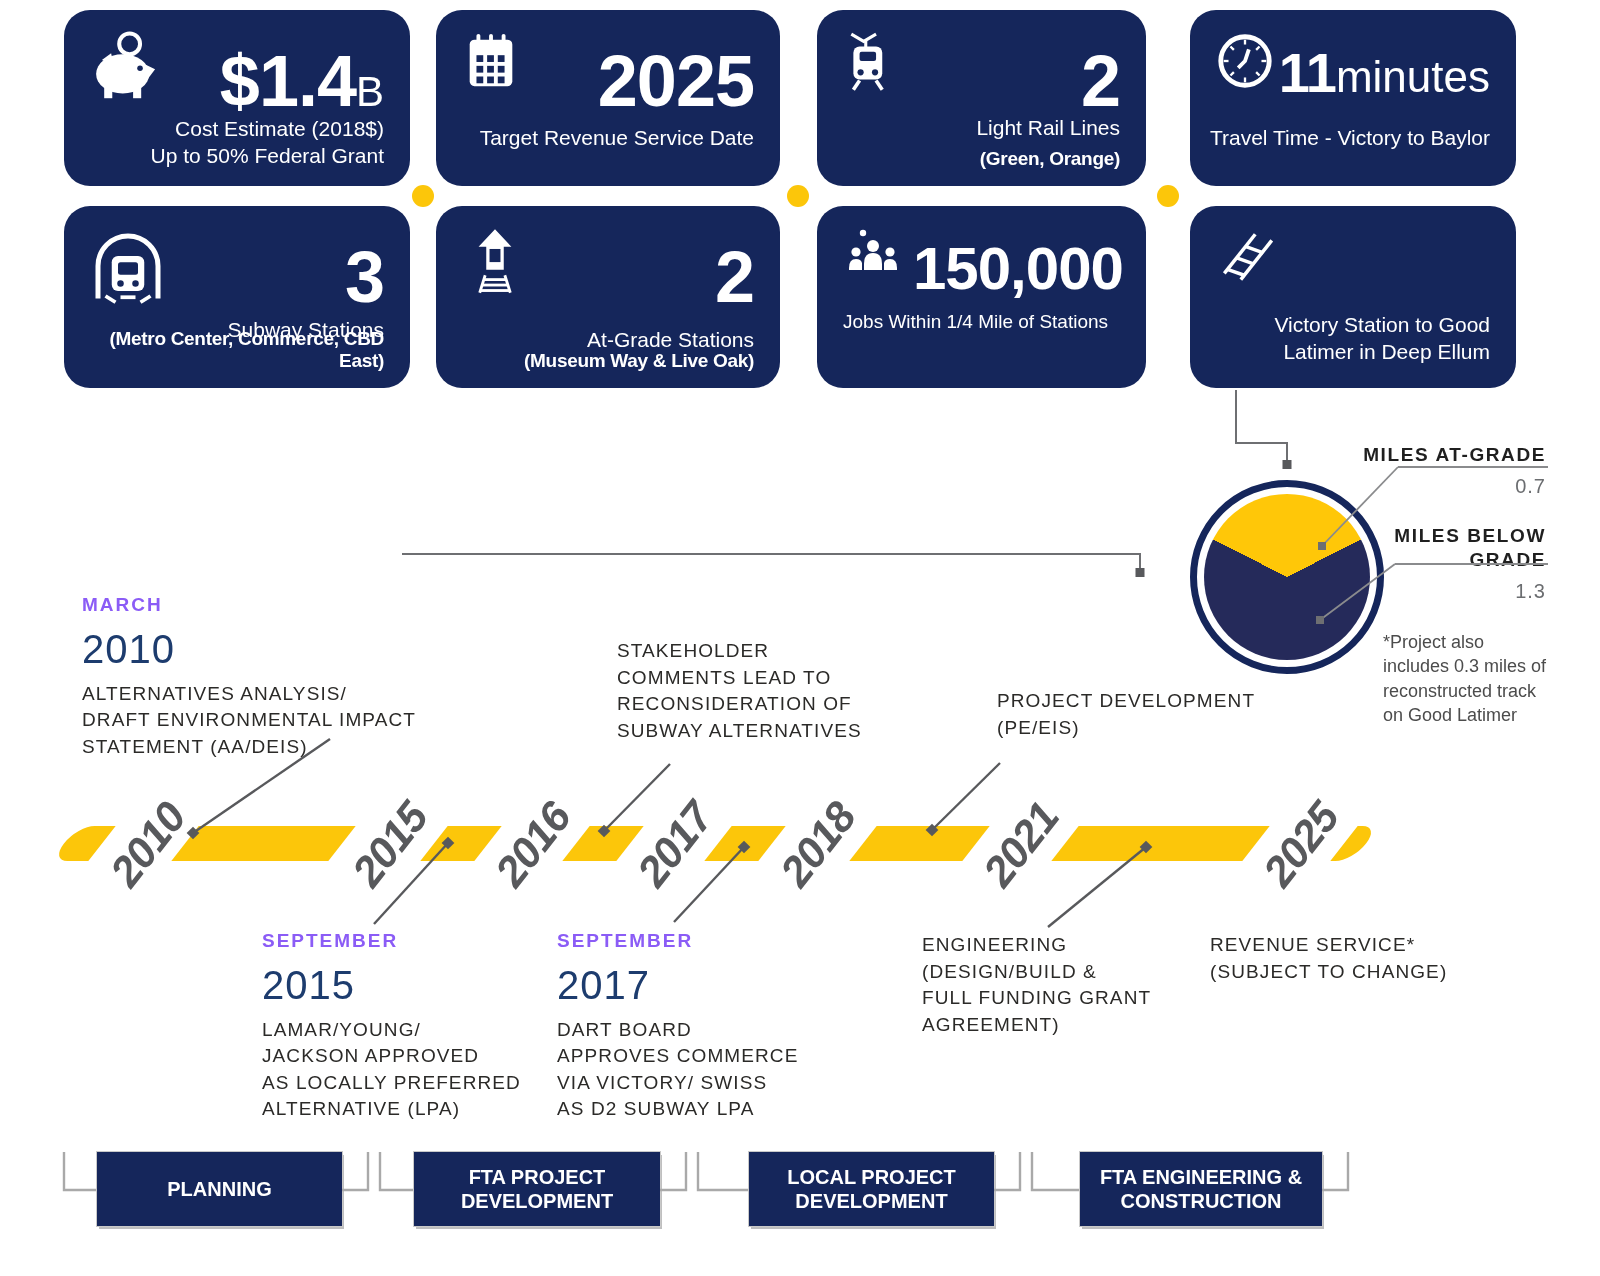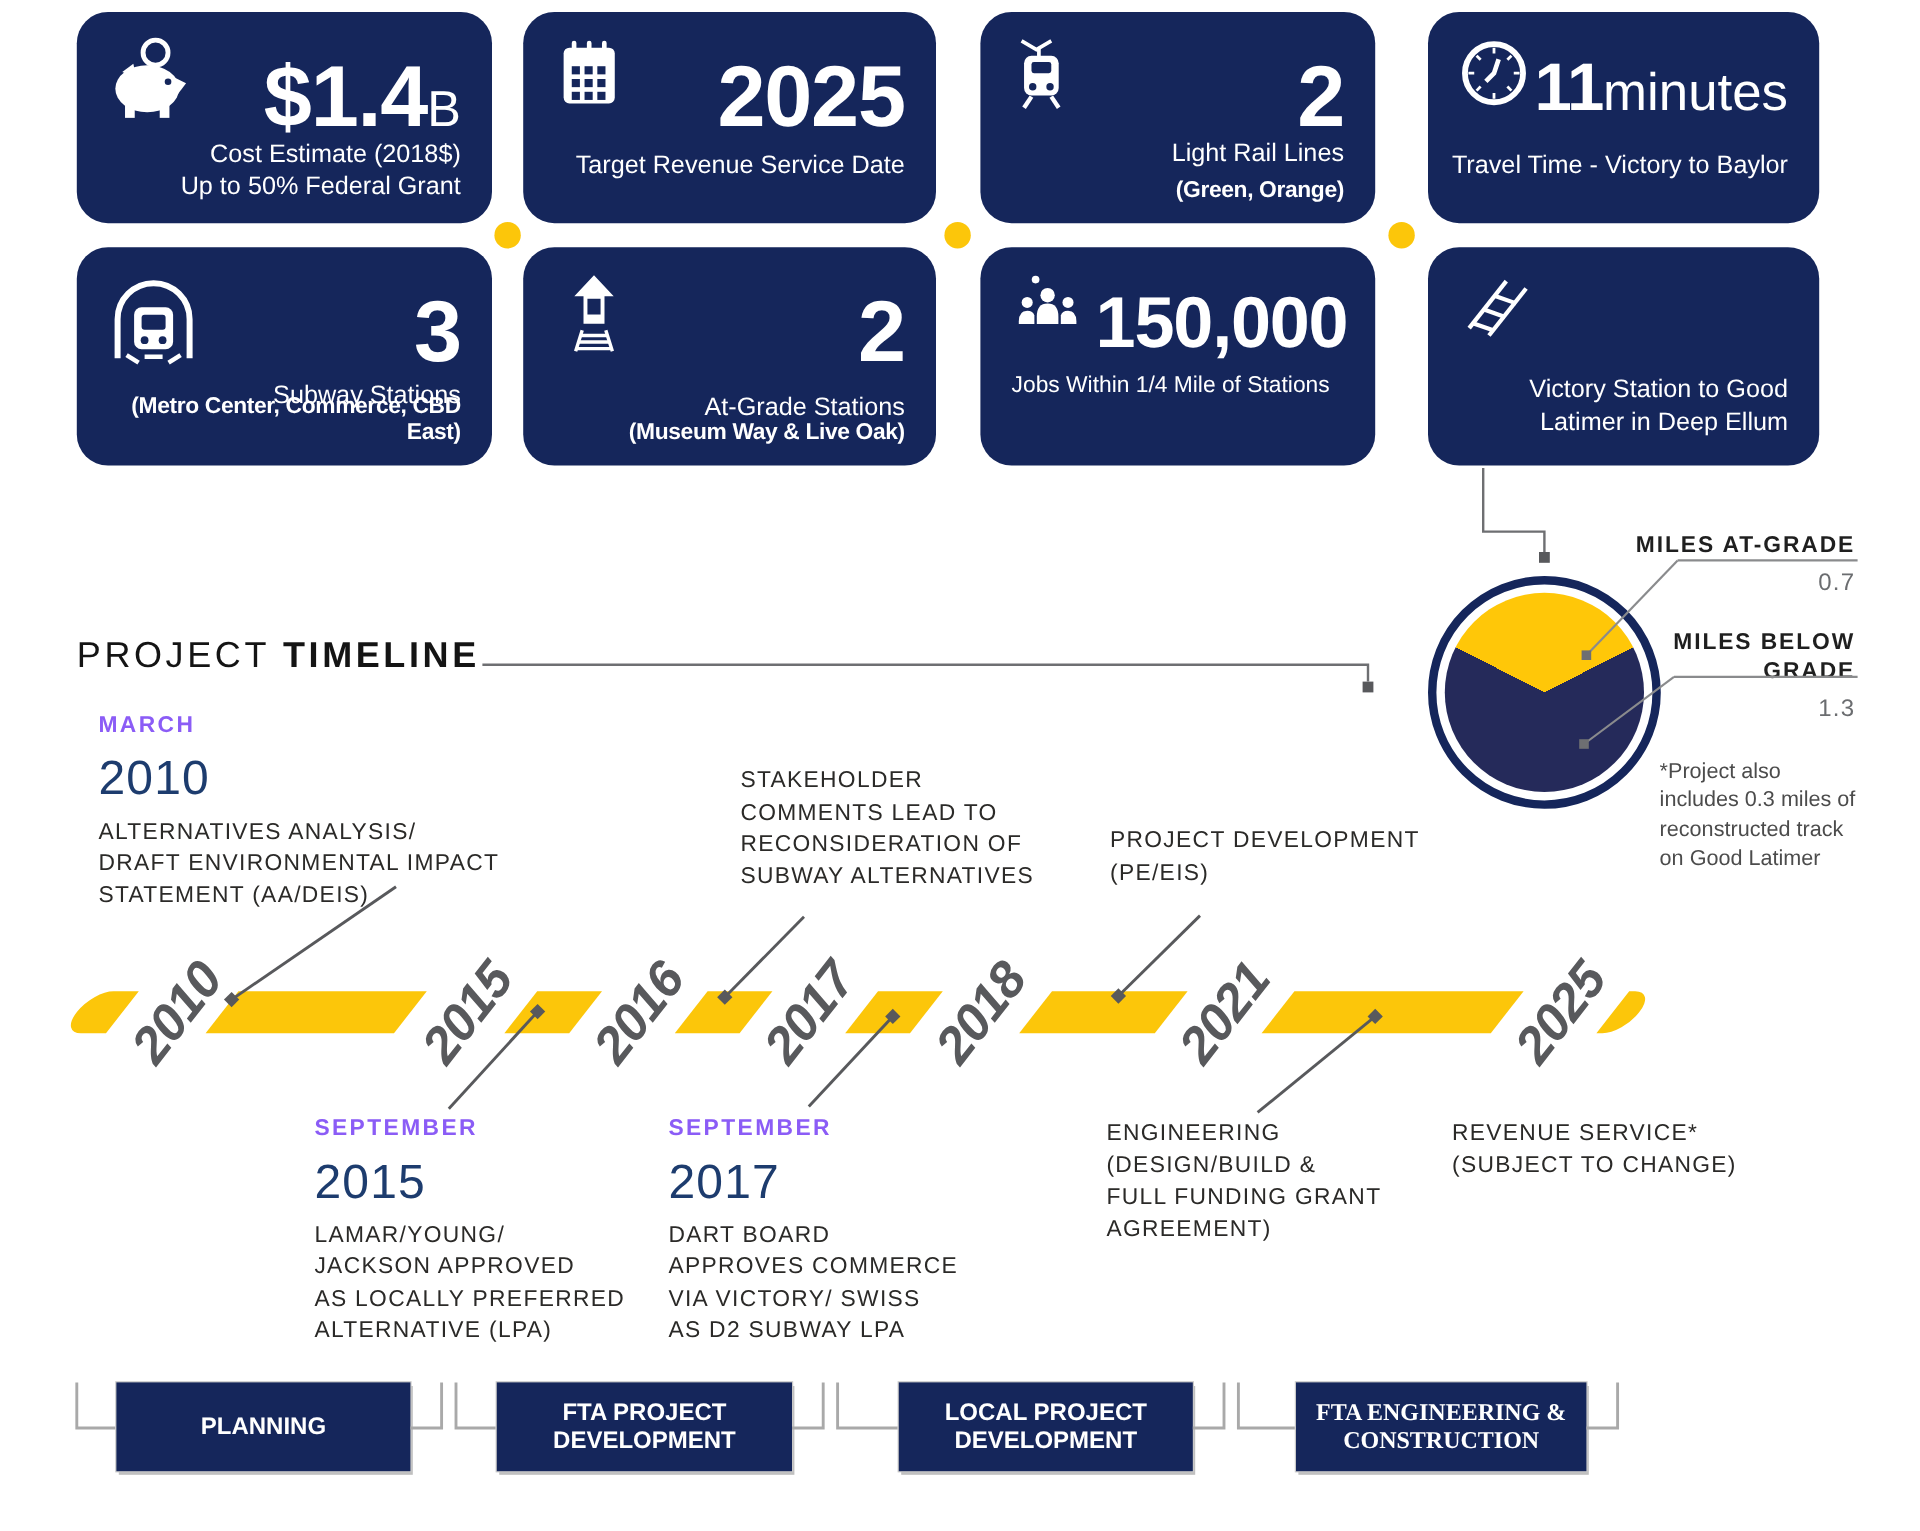--- a/index.html
+++ b/index.html
@@ -227,41 +227,37 @@
       </svg>
     </span>
     <div class="labels">Victory Station to Good
 Latimer in Deep Ellum</div>
   </div>
 
   <div class="dot" style="left:412px;"></div>
   <div class="dot" style="left:787px;"></div>
   <div class="dot" style="left:1157px;"></div>
 
-  <div class="heading">
-    <span class="hreg">PROJECT</span>
-    <span class="hbold">TIMELINE</span>
-  </div>
 
   <div class="event z3" style="left:82px;top:592px;">
     <div class="month">MARCH</div>
     <div class="big-year">2010</div>
     <div class="lines">ALTERNATIVES ANALYSIS/
 DRAFT ENVIRONMENTAL IMPACT
 STATEMENT (AA/DEIS)</div>
   </div>
 
   <div class="event z3" style="left:617px;top:638px;">
     <div class="lines">STAKEHOLDER
 COMMENTS LEAD TO
 RECONSIDERATION OF
 SUBWAY ALTERNATIVES</div>
   </div>
 
-  <div class="event z3" style="left:925px;top:688px;">
+  <div class="event z3" style="left:997px;top:688px;">
     <div class="lines">PROJECT DEVELOPMENT
 (PE/EIS)</div>
   </div>
 
   <div class="event z3" style="left:262px;top:928px;">
     <div class="month">SEPTEMBER</div>
     <div class="big-year">2015</div>
     <div class="lines">LAMAR/YOUNG/
 JACKSON APPROVED
 AS LOCALLY PREFERRED
@@ -321,21 +317,21 @@
     <div class="pl-val">1.3</div>
   </div>
 
   <div class="footnote">*Project also includes 0.3 miles of reconstructed track on Good Latimer</div>
 
   <div class="phase" style="left:97px;width:245px;">PLANNING</div>
   <div class="phase" style="left:414px;width:246px;">FTA PROJECT
 DEVELOPMENT</div>
   <div class="phase" style="left:749px;width:245px;">LOCAL PROJECT
 DEVELOPMENT</div>
-  <div class="phase" style="left:1080px;width:242px;font-family:Liberation Serif, serif;">FTA ENGINEERING &amp;
+  <div class="phase" style="left:1080px;width:242px;">FTA ENGINEERING &amp;
 CONSTRUCTION</div>
 
   <svg class="overlay" width="1600" height="1276" viewBox="0 0 1600 1276">
 
     <path d="M402 554 H 1140 V 568" fill="none" stroke="#6e6f72" stroke-width="2"></path>
     <rect x="1135.5" y="568" width="9" height="9" fill="#58595c"></rect>
 
     <path d="M1236 390 V 443 H 1287 V 462" fill="none" stroke="#6e6f72" stroke-width="2"></path>
     <rect x="1282.5" y="460" width="9" height="9" fill="#58595c"></rect>
 

